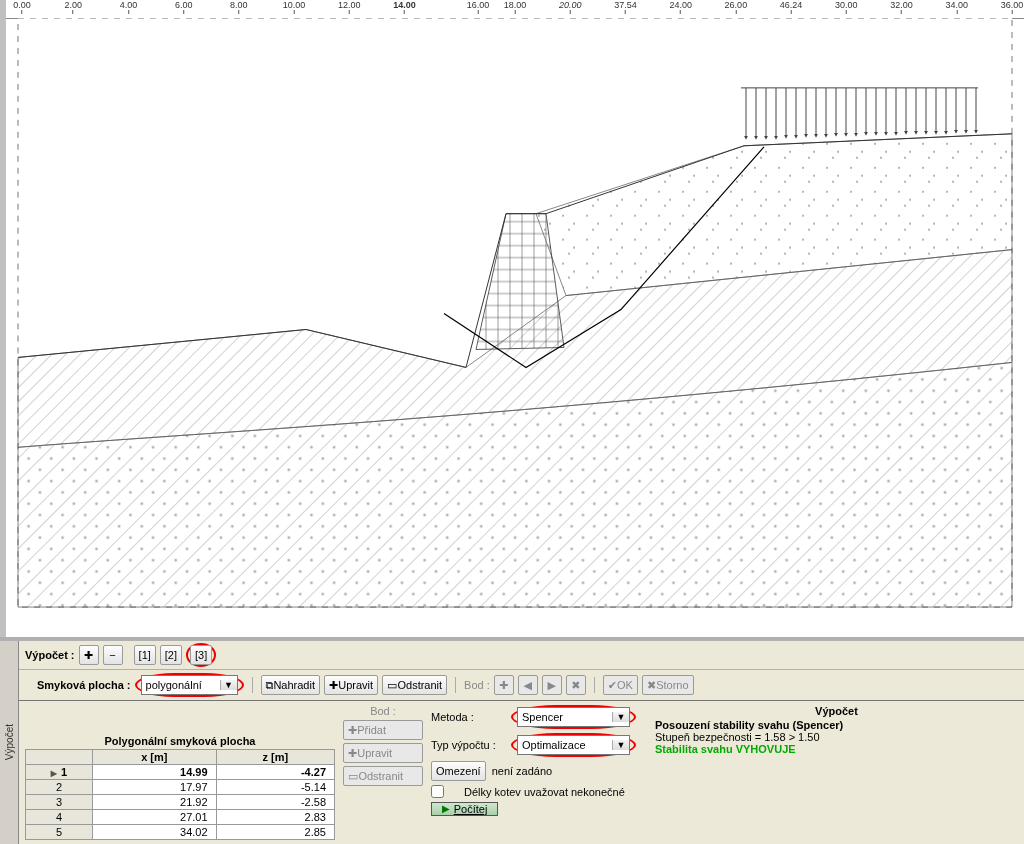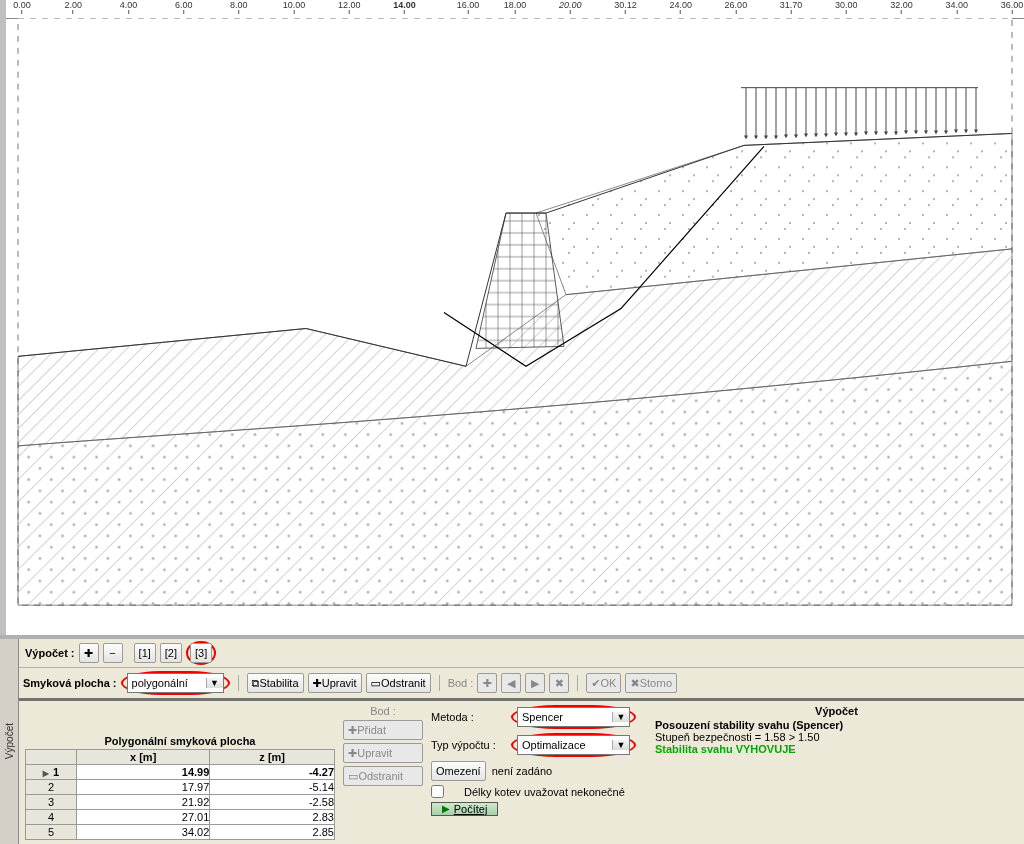--- a/index.html
+++ b/index.html
@@ -103,23 +103,23 @@
     border-radius: 2px;
     cursor: pointer;
   }
   .tb-btn.small { width:18px; justify-content:center; padding:0; }
   .tb-btn.disabled { color:#888; background:#e8e8e8; cursor:default; }
   .tb-sep { border-left:1px solid #aaa; height:16px; margin:0 4px; }
 
   .row2 {
     display:flex;
     align-items:center;
-    padding: 3px 4px;
+    padding: 3px 18px;
     gap: 4px;
-    border-bottom: 3px solid #737373;
+    border-bottom: 1px solid #737373;
   }
   .combo {
     display:flex;
     align-items:center;
     border:1px solid #777;
     height:18px;
     background:#fff;
   }
   .combo input {
     border:none;
@@ -166,21 +166,21 @@
     margin-top:28px;
   }
   table.grid {
     width:100%;
     border-collapse: collapse;
     background:#fff;
     font-size:11px;
   }
   table.grid th, table.grid td {
     border:1px solid #999;
-    padding:1px 0;
+    padding:1px 8px;
     text-align:right;
   }
   table.grid th { background:#e8e5da; text-align:center; }
   table.grid .rowhdr {
     background:#e8e5da;
     text-align:center;
     width:50px;
   }
   table.grid .sel td { font-weight:bold; }
   table.grid .sel .rowhdr::before {
@@ -253,27 +253,27 @@
   <div class="canvas-wrap">
     <div class="ruler" id="ruler">
         <div class="tick" style="left: 16px;">0.00</div>
         <div class="tick" style="left: 67.2222px;">2.00</div>
         <div class="tick" style="left: 122.444px;">4.00</div>
         <div class="tick" style="left: 177.667px;">6.00</div>
         <div class="tick" style="left: 232.889px;">8.00</div>
         <div class="tick" style="left: 288.111px;">10.00</div>
         <div class="tick" style="left: 343.333px;">12.00</div>
         <div class="tick" style="left: 398.556px; font-weight: bold;">14.00</div>
-        <div class="tick" style="left: 462px;">16.00</div>
+        <div class="tick" style="left: 472px;">16.00</div>
         <div class="tick" style="left: 509px;">18.00</div>
         <div class="tick" style="left: 564.222px; font-style: italic;">20.00</div>
-        <div class="tick" style="left: 619.444px;">30.12</div>
+        <div class="tick" style="left: 619.444px;">37.54</div>
         <div class="tick" style="left: 674.667px;">24.00</div>
         <div class="tick" style="left: 729.889px;">26.00</div>
-        <div class="tick" style="left: 785.111px;">31.70</div>
+        <div class="tick" style="left: 785.111px;">46.24</div>
         <div class="tick" style="left: 840.333px;">30.00</div>
         <div class="tick" style="left: 895.556px;">32.00</div>
         <div class="tick" style="left: 950.778px;">34.00</div>
         <div class="tick" style="left: 1006px;">36.00</div>
       </div>
     <div class="drawing">
       <svg viewBox="0 0 1018 620" preserveAspectRatio="none">
         <defs>
           <pattern id="hatch1" width="10" height="10" patternUnits="userSpaceOnUse" patternTransform="rotate(45)">
             <line x1="0" y1="0" x2="0" y2="10" stroke="#666" stroke-width="0.6"></line>
@@ -366,21 +366,21 @@
 
       <div class="row2">
         <b>Smyková plocha :</b>
         <span class="ellipse-red">
           <div class="combo">
             <input readonly="" value="polygonální" style="">
             <div class="dd">▼</div>
           </div>
         </span>
         <div class="tb-sep"></div>
-        <div class="tb-btn">⧉ <span>Stabilita</span></div>
+        <div class="tb-btn">⧉ <span>Nahradit</span></div>
         <div class="tb-btn">✚ <span>Upravit</span></div>
         <div class="tb-btn">▭ <span>Odstranit</span></div>
         <div class="tb-sep"></div>
         <span class="lbl" style="color:#888">Bod :</span>
         <div class="tb-btn small disabled">✚</div>
         <div class="tb-btn small disabled">◀</div>
         <div class="tb-btn small disabled">▶</div>
         <div class="tb-btn small disabled">✖</div>
         <div class="tb-sep"></div>
         <div class="tb-btn disabled">✔ <span>OK</span></div>

